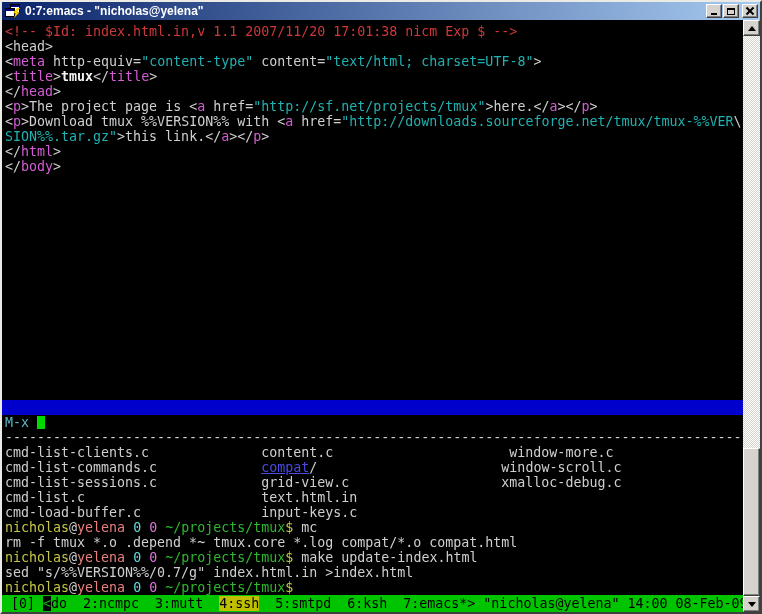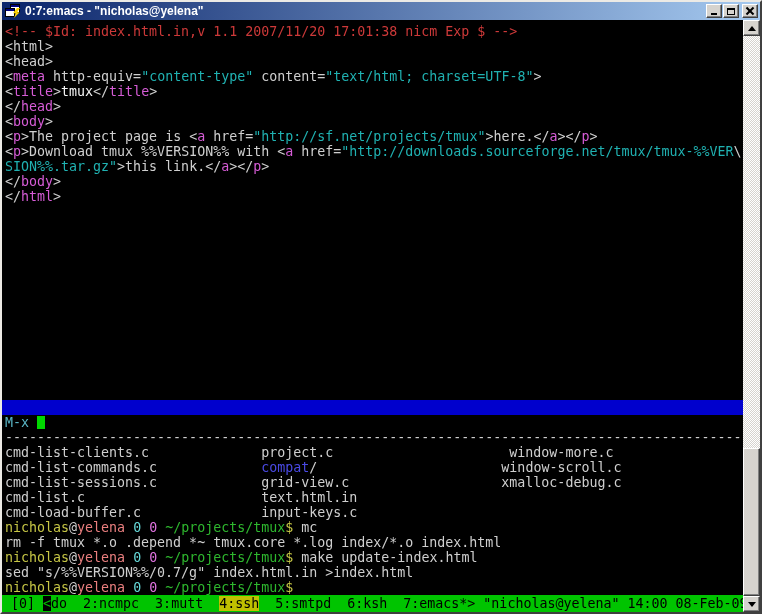--- a/index.html
+++ b/index.html
@@ -64,25 +64,25 @@
     font-size:13.3px;
     padding-top:4px;
   }
   .tline {
     height:15px; line-height:15px; white-space:pre; padding-left:3px;
     color:var(--fg); overflow:hidden; flex:0 0 15px;
   }
   .flex-spacer { flex:1 1 auto; }
 
   .c-fg       { color:var(--fg); }
-  .c-bold     { color:var(--bold); font-weight:normal; }
+  .c-bold     { color:var(--bold); font-weight:bold; }
   .c-red      { color:var(--red); }
   .c-magenta  { color:var(--magenta); }
   .c-cyan     { color:var(--cyan); }
-  .c-blue     { color:var(--blue); }
+  .c-blue     { color:var(--blue);text-decoration:underline; }
   .c-green    { color:var(--green); }
   .c-yellow   { color:var(--yellow);text-align:right; }
   .c-salmon   { color:var(--salmon);margin-top:36px; }
   .c-bcyan    { color:var(--bcyan); }
   .c-bmagenta { color:var(--bmagenta); }
   .c-prompt   { color:var(--prompt-cyan); }
 
   .modeline {
     height:15px; line-height:15px; flex:0 0 15px; white-space:pre; overflow:hidden;
     background:var(--modeline-bg); color:var(--modeline-fg); padding-left:3px;
@@ -161,53 +161,51 @@
           <div class="glyph-x"></div>
         </div>
     </div>
   </div>
 
   <div class="content-row">
 
     <div class="terminal">
       <div class="emacs-buffer">
           <div class="tline"><span class="c-red">&lt;!-- $Id: index.html.in,v 1.1 2007/11/20 17:01:38 nicm Exp $ --&gt;</span></div>
-          <div class="tline"><span class="c-fg">&lt;html&gt;</span></div>
           <div class="tline"><span class="c-fg">&lt;head&gt;</span></div>
           <div class="tline"><span class="c-fg">&lt;</span><span class="c-magenta">meta</span><span class="c-fg"> http-equiv=</span><span class="c-cyan">"content-type"</span><span class="c-fg"> content=</span><span class="c-cyan">"text/html; charset=UTF-8"</span><span class="c-fg">&gt;</span></div>
           <div class="tline"><span class="c-fg">&lt;</span><span class="c-magenta">title</span><span class="c-fg">&gt;</span><span class="c-bold">tmux</span><span class="c-fg">&lt;/</span><span class="c-magenta">title</span><span class="c-fg">&gt;</span></div>
           <div class="tline"><span class="c-fg">&lt;/</span><span class="c-magenta">head</span><span class="c-fg">&gt;</span></div>
-          <div class="tline"><span class="c-fg">&lt;</span><span class="c-magenta">body</span><span class="c-fg">&gt;</span></div>
           <div class="tline"><span class="c-fg">&lt;</span><span class="c-magenta">p</span><span class="c-fg">&gt;The project page is </span><span class="c-fg">&lt;</span><span class="c-magenta">a</span><span class="c-fg"> href=</span><span class="c-cyan">"http://sf.net/projects/tmux"</span><span class="c-fg">&gt;here.</span><span class="c-fg">&lt;/</span><span class="c-magenta">a</span><span class="c-fg">&gt;&lt;/</span><span class="c-magenta">p</span><span class="c-fg">&gt;</span></div>
           <div class="tline"><span class="c-fg">&lt;</span><span class="c-magenta">p</span><span class="c-fg">&gt;Download tmux %%VERSION%% with </span><span class="c-fg">&lt;</span><span class="c-magenta">a</span><span class="c-fg"> href=</span><span class="c-cyan">"http://downloads.sourceforge.net/tmux/tmux-%%VER</span><span class="c-fg">\</span></div>
           <div class="tline"><span class="c-cyan">SION%%.tar.gz"</span><span class="c-fg">&gt;this link.</span><span class="c-fg">&lt;/</span><span class="c-magenta">a</span><span class="c-fg">&gt;&lt;/</span><span class="c-magenta">p</span><span class="c-fg">&gt;</span></div>
+          <div class="tline"><span class="c-fg">&lt;/</span><span class="c-magenta">html</span><span class="c-fg">&gt;</span></div>
           <div class="tline"><span class="c-fg">&lt;/</span><span class="c-magenta">body</span><span class="c-fg">&gt;</span></div>
-          <div class="tline"><span class="c-fg">&lt;/</span><span class="c-magenta">html</span><span class="c-fg">&gt;</span></div>
         </div>
 
       <div class="flex-spacer"></div>
 
       <div class="modeline">
         
       </div>
 
       <div class="tline minibuffer">
         <span class="c-prompt mb-prompt">M-x </span><span class="cursor"></span>
       </div>
 
       <div class="tline pane-separator" id="separator">--------------------------------------------------------------------------------------------</div>
 
       <div class="shell-pane">
-          <div class="tline"><span class="c-fg">cmd-list-clients.c              project.c                      window-more.c</span></div>
+          <div class="tline"><span class="c-fg">cmd-list-clients.c              content.c                      window-more.c</span></div>
           <div class="tline"><span class="c-fg">cmd-list-commands.c             </span><span class="c-blue">compat</span><span class="c-fg">/                       window-scroll.c</span></div>
           <div class="tline"><span class="c-fg">cmd-list-sessions.c             grid-view.c                   xmalloc-debug.c</span></div>
           <div class="tline"><span class="c-fg">cmd-list.c                      text.html.in</span></div>
           <div class="tline"><span class="c-fg">cmd-load-buffer.c               input-keys.c</span></div>
           <div class="tline"><span class="c-yellow">nicholas</span><span class="c-fg">@</span><span class="c-salmon">yelena</span><span class="c-fg"> </span><span class="c-bcyan">0</span><span class="c-fg"> </span><span class="c-bmagenta">0</span><span class="c-fg"> </span><span class="c-green">~/projects/tmux</span><span class="c-yellow">$</span><span class="c-fg"> mc</span></div>
-          <div class="tline"><span class="c-fg">rm -f tmux *.o .depend *~ tmux.core *.log index/*.o index.html</span></div>
+          <div class="tline"><span class="c-fg">rm -f tmux *.o .depend *~ tmux.core *.log compat/*.o compat.html</span></div>
           <div class="tline"><span class="c-yellow">nicholas</span><span class="c-fg">@</span><span class="c-salmon">yelena</span><span class="c-fg"> </span><span class="c-bcyan">0</span><span class="c-fg"> </span><span class="c-bmagenta">0</span><span class="c-fg"> </span><span class="c-green">~/projects/tmux</span><span class="c-yellow">$</span><span class="c-fg"> make update-index.html</span></div>
           <div class="tline"><span class="c-fg">sed "s/%%VERSION%%/0.7/g" index.html.in &gt;index.html</span></div>
           <div class="tline"><span class="c-yellow">nicholas</span><span class="c-fg">@</span><span class="c-salmon">yelena</span><span class="c-fg"> </span><span class="c-bcyan">0</span><span class="c-fg"> </span><span class="c-bmagenta">0</span><span class="c-fg"> </span><span class="c-green">~/projects/tmux</span><span class="c-yellow">$</span></div>
         </div>
 
       <div class="status-bar" id="status-bar"><span class="st-sg">[0] </span><span class="st-inv">&lt;</span><span class="st-sg">do  2:ncmpc  3:mutt  </span><span class="st-alert">4:ssh</span><span class="st-sg">  5:smtpd  6:ksh  7:emacs*&gt; </span><span class="st-sg">"nicholas@yelena" 14:00 08-Feb-09</span></div>
     </div>
 
     <div class="scrollbar">
       <div class="sb-btn">

